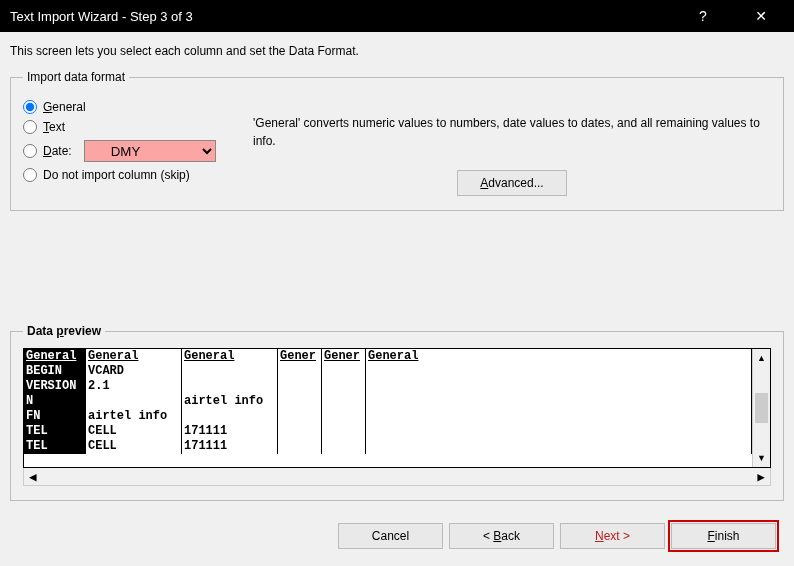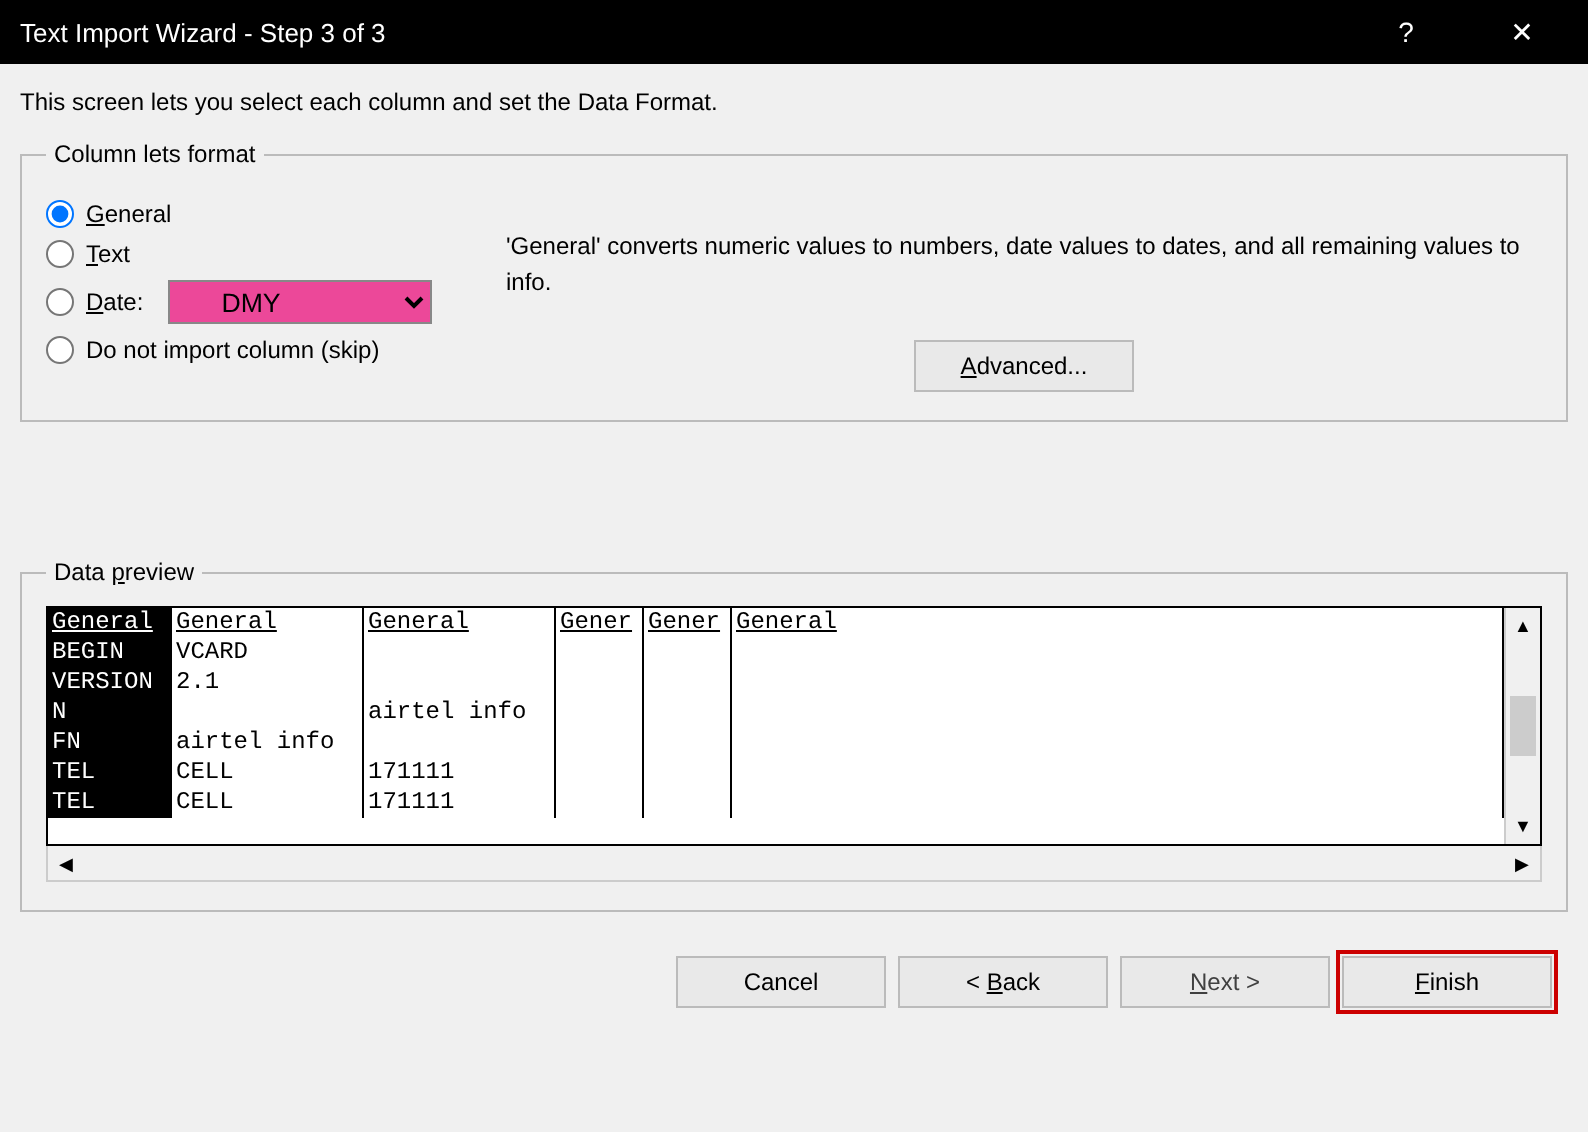--- a/index.html
+++ b/index.html
@@ -9,57 +9,57 @@
     .titlebar-btn { width: 46px; height: 32px; display: flex; align-items: center; justify-content: center; font-size: 14px; cursor: pointer; }
     .content { padding: 12px 10px; background: #f0f0f0; }
     .intro { margin-bottom: 12px; font-size: 12px; }
     fieldset { border: 1px solid #bbb; padding: 10px 12px 14px 12px; }
     legend { padding: 0 4px; font-size: 12px; }
     .format-row { display: flex; gap: 20px; }
     .radio-col { width: 210px; }
     .radio-item { display: flex; align-items: center; margin: 6px 0; gap: 6px; }
     .radio-item input[type=radio] { width: 14px; height: 14px; }
     .radio-item label { cursor: pointer; }
-    .date-select { width: 132px; height: 22px; border: 1px solid #888; background: #ec4899; padding: 0 22px; margin-left: 6px; }
+    .date-select { width: 132px; height: 22px; border: 1px solid #888; background: #fca5a5; padding: 0 22px; margin-left: 6px; }
     .right-col { flex: 1; padding-top: 20px; }
     .desc-text { font-size: 12px; line-height: 1.5; margin-bottom: 20px; }
     .advanced-btn { display: block; margin: 0 auto; width: 110px; height: 26px; background: #e9e9e9; border: 1px solid #bbb; cursor: pointer; font-size: 12px; }
-    .preview-fieldset { margin-top: 68px; }
+    .preview-fieldset { margin-top: 113px; font-weight: bold; }
     .preview-table-wrap { border: 1px solid #000; background: #fff; position: relative; height: 120px; display: flex; }
     .preview-table { flex: 1; overflow: hidden; font-family: "Courier New", monospace; font-size: 12px; }
     .prow { display: flex; height: 15px; line-height: 15px; }
     .pcell { border-right: 1px solid #000; padding: 0 2px; overflow: hidden; white-space: nowrap; }
     .c0 { width: 62px; } .c1 { width: 96px; } .c2 { width: 96px; } .c3 { width: 44px; } .c4 { width: 44px; } .c5 { flex: 1; }
     .hdr .pcell { text-decoration: underline; }
     .sel { background: #000; color: #fff; }
     .vscroll { width: 18px; background: #f0f0f0; display: flex; flex-direction: column; justify-content: space-between; border-left: 1px solid #ccc; }
     .vscroll .arrow { height: 18px; display: flex; align-items: center; justify-content: center; font-size: 9px; }
     .vscroll .thumb { height: 30px; background: #ccc; margin: 2px; }
     .hscroll { height: 18px; background: #f0f0f0; display: flex; justify-content: space-between; align-items: center; border: 1px solid #ccc; border-top: none; }
     .hscroll .arrow { width: 18px; text-align: center; font-size: 9px; }
     .button-row { display: flex; justify-content: flex-end; gap: 6px; margin-top: 22px; padding-right: 8px; }
     .dlg-btn { width: 105px; height: 26px; background: #e9e9e9; border: 1px solid #bbb; font-size: 12px; cursor: pointer; }
-    .dlg-btn.disabled { color: #404040; cursor: default; }
+    .dlg-btn.disabled { color: #b91c1c; cursor: default; }
     .dlg-btn.highlight { outline: 2px solid #c00; outline-offset: 1px; }
     .ul { text-decoration: underline; }
   </style>
 </head>
 <body>
 
 <div class="titlebar">
   <div class="titlebar-text">Text Import Wizard - Step 3 of 3</div>
   <div class="titlebar-btn">?</div>
   <div class="titlebar-btn">✕</div>
 </div>
 
 <div class="content">
   <div class="intro">This screen lets you select each column and set the Data Format.</div>
 
   <fieldset>
-    <legend><span>Column lets format</span></legend>
+    <legend><span>Import data format</span></legend>
     <div class="format-row">
       <div class="radio-col">
         <div class="radio-item">
           <input type="radio" name="fmt" checked="" style="">
           <label><span class="ul">G</span>eneral</label>
         </div>
         <div class="radio-item">
           <input type="radio" name="fmt" style="">
           <label><span class="ul">T</span>ext</label>
         </div>

